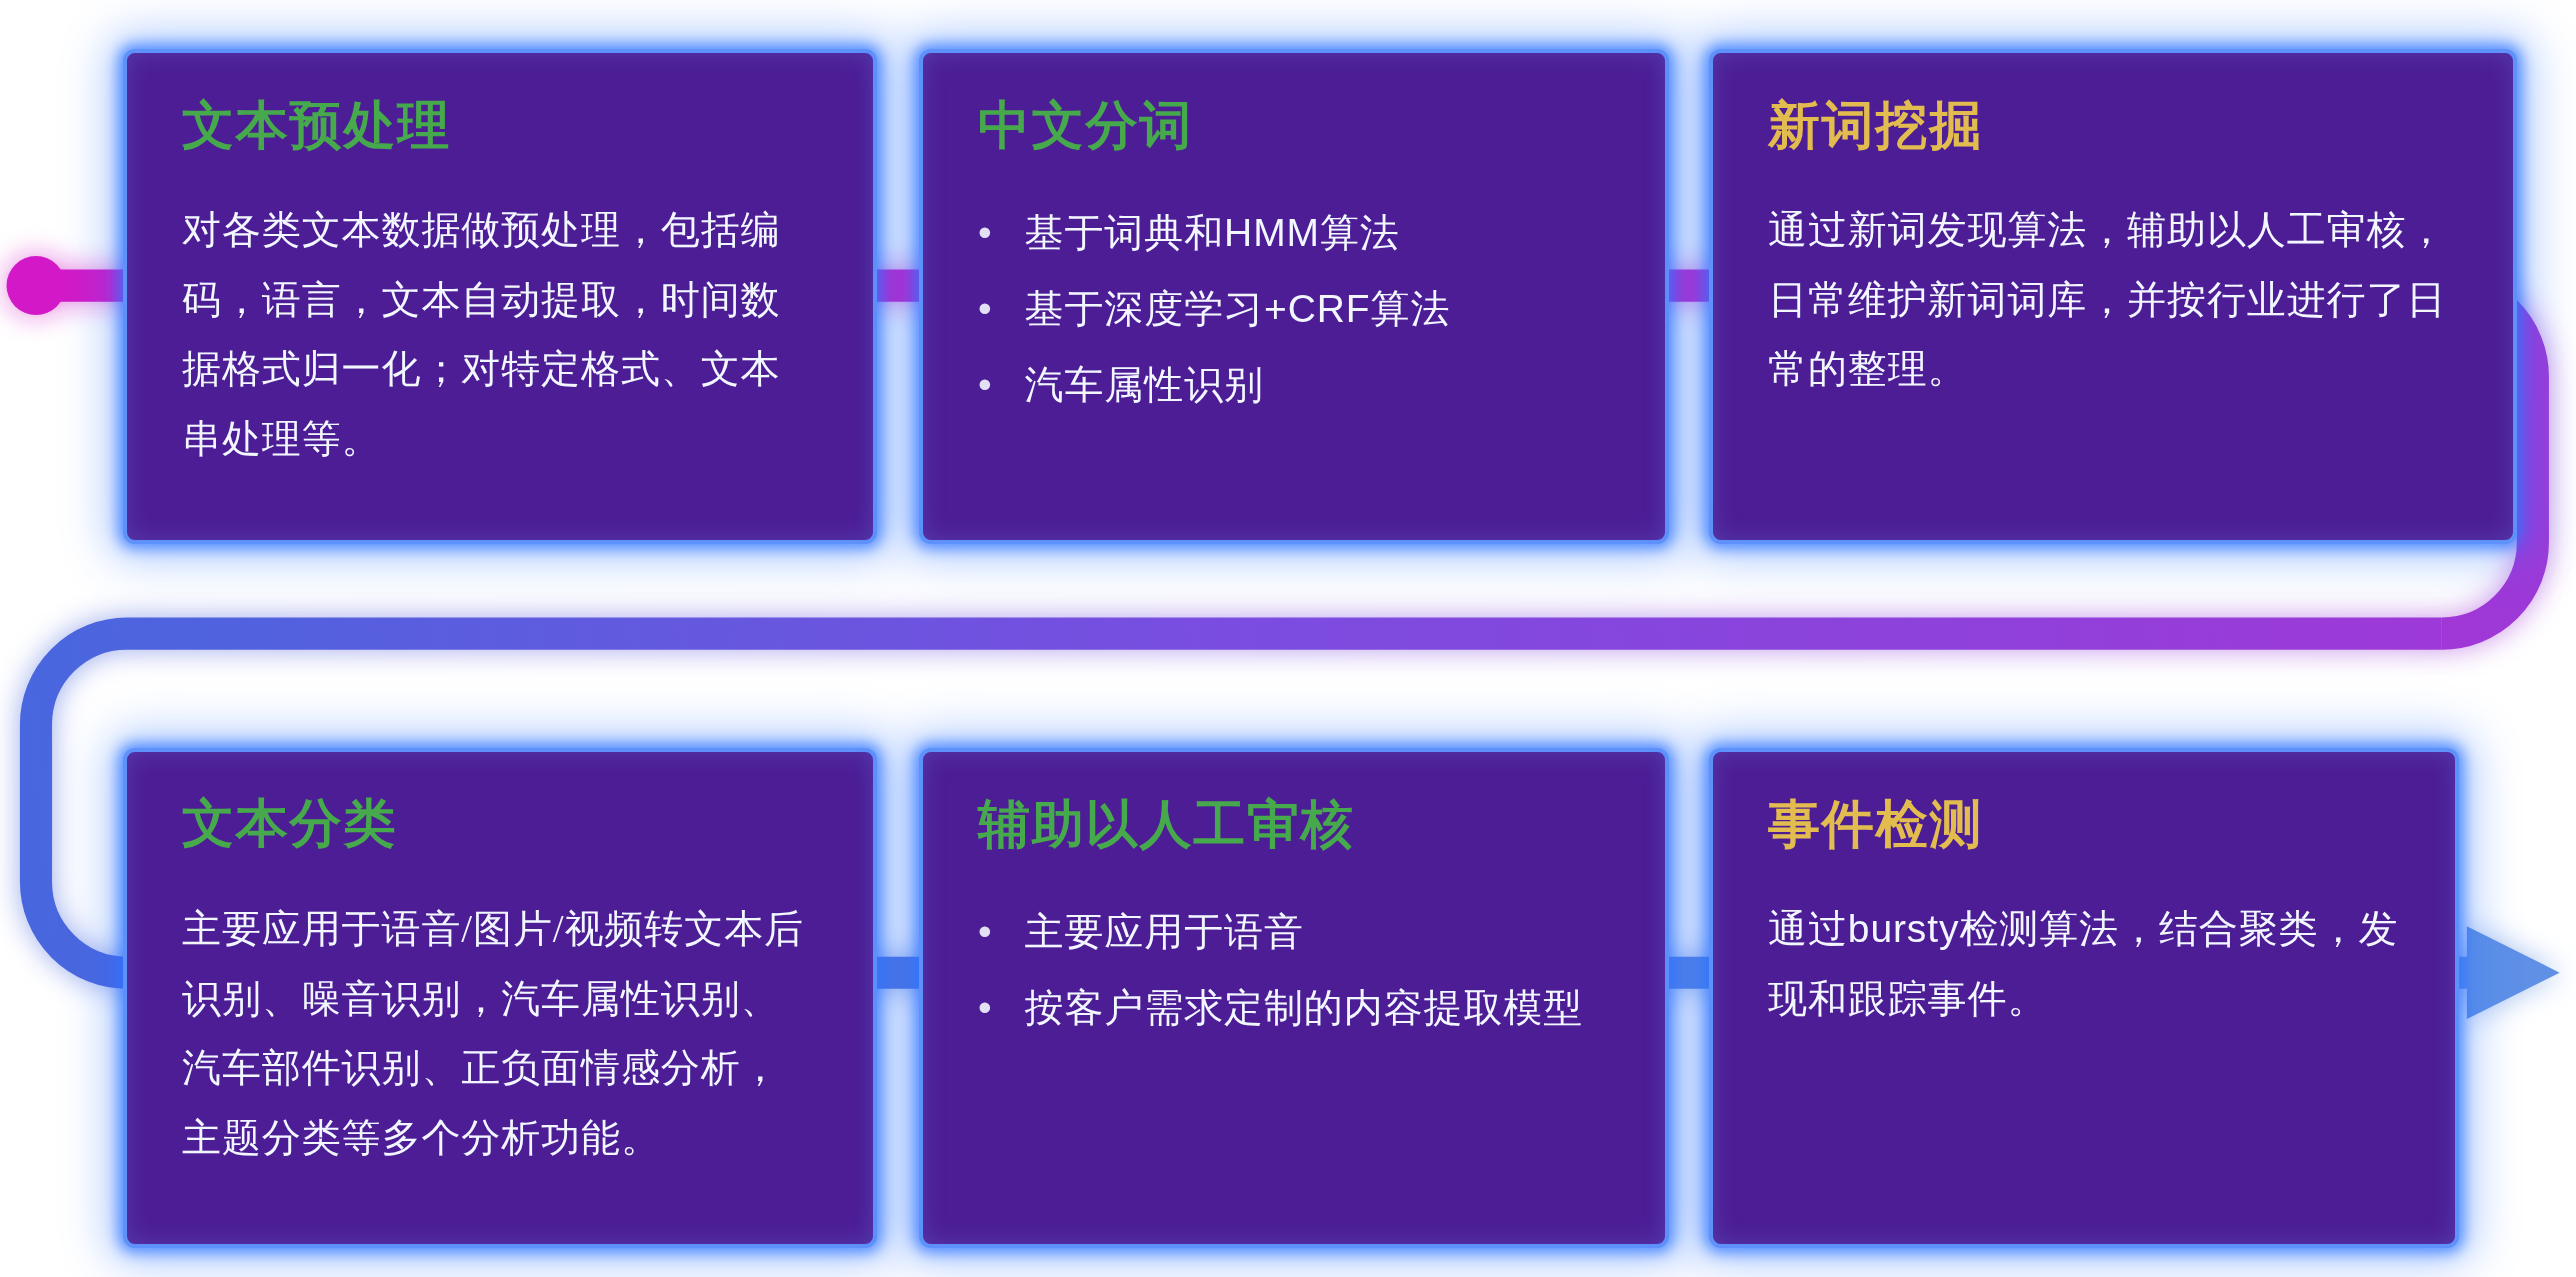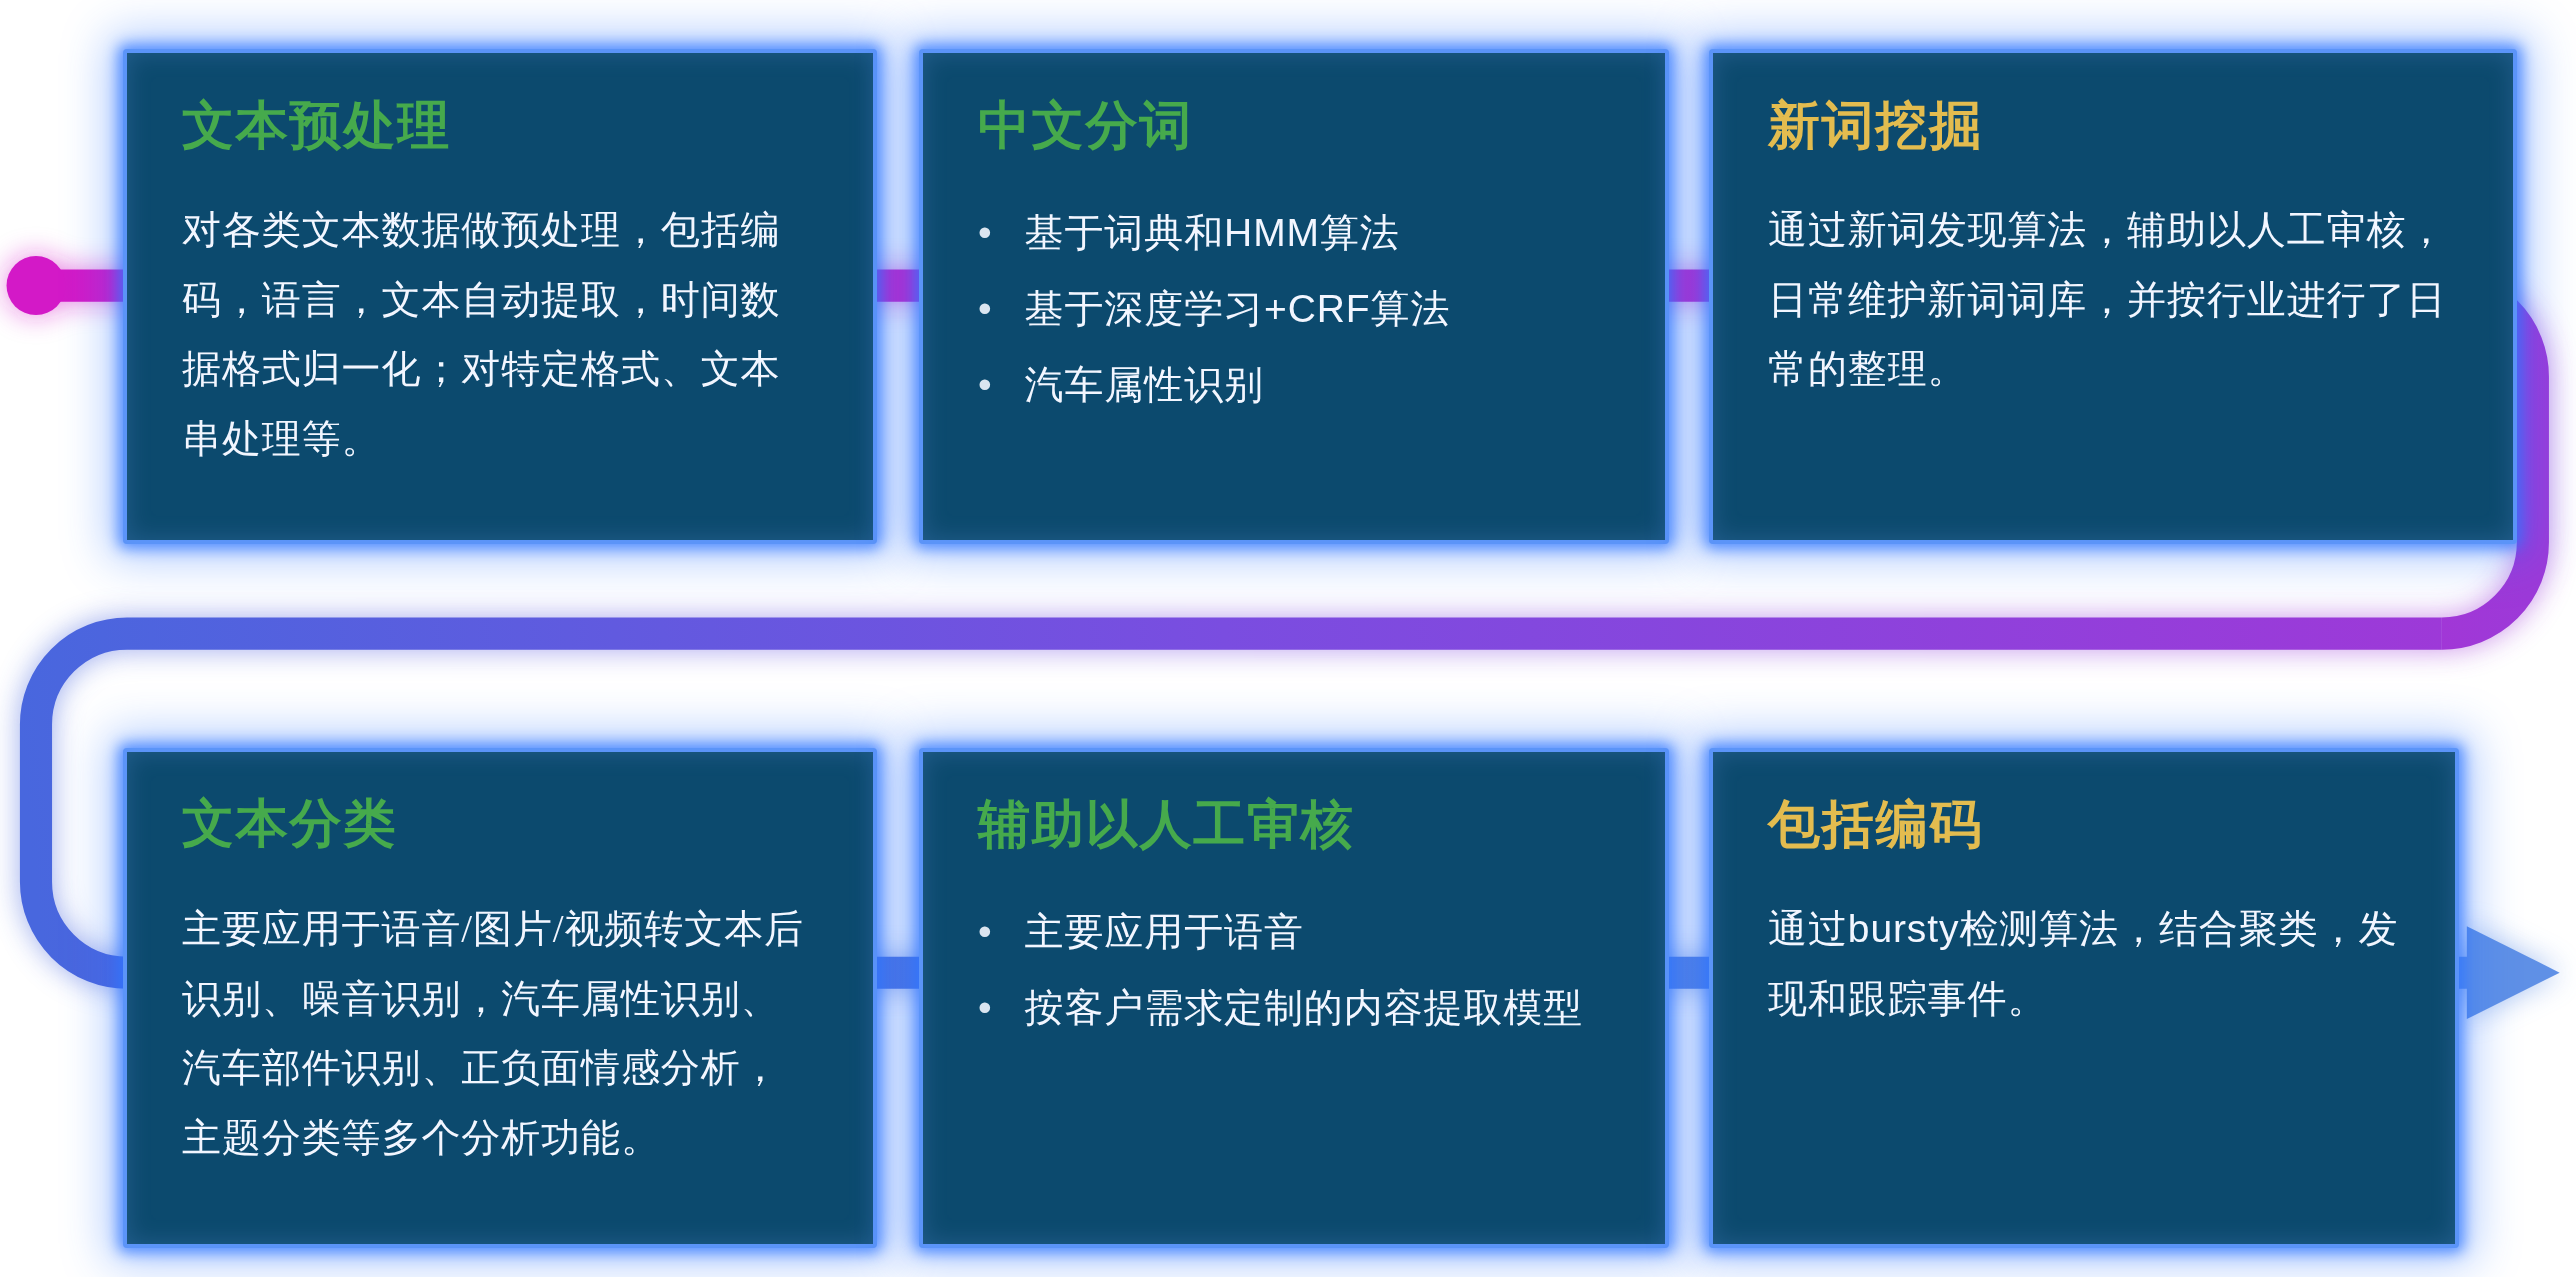--- a/index.html
+++ b/index.html
@@ -13,23 +13,23 @@
   }
   .pipeline {
     position: absolute;
     left: 0; top: 0;
     z-index: 1;
   }
   .card {
     position: absolute;
     z-index: 2;
     box-sizing: border-box;
-    background: #0c4a6e;
+    background: #4c1d95;
     border: 4.5px solid rgba(96, 152, 255, 0.95);
-    border-radius: 4px;
+    border-radius: 12px;
     padding: 41px 55px;
     box-shadow:
       0 0 14.3px 4.5px rgba(47, 118, 255, 0.75),
       0 0 46px 14.3px rgba(47, 118, 255, 0.38),
       inset 0 0 25px rgba(122, 170, 255, 0.22);
   }
   .card-title {
     margin: 0 0 39px 0;
     font-size: 52px;
     font-weight: bold;
@@ -141,18 +141,18 @@
         <span>主要应用于语音</span>
       </li>
       <li class="bullet-item">
         <span class="bullet-dot">•</span>
         <span>按客户需求定制的内容提取模型</span>
       </li>
     </ul>
   </div>
 
   <div class="card" style="left:1709px; top:748px; width:750px; height:500px;">
-    <h2 class="card-title title-yellow">包括编码</h2>
+    <h2 class="card-title title-yellow">事件检测</h2>
     <p class="card-body">通过bursty检测算法，结合聚类，发现和跟踪事件。</p>
   </div>
 
 </div>
 
 
 </body></html>

